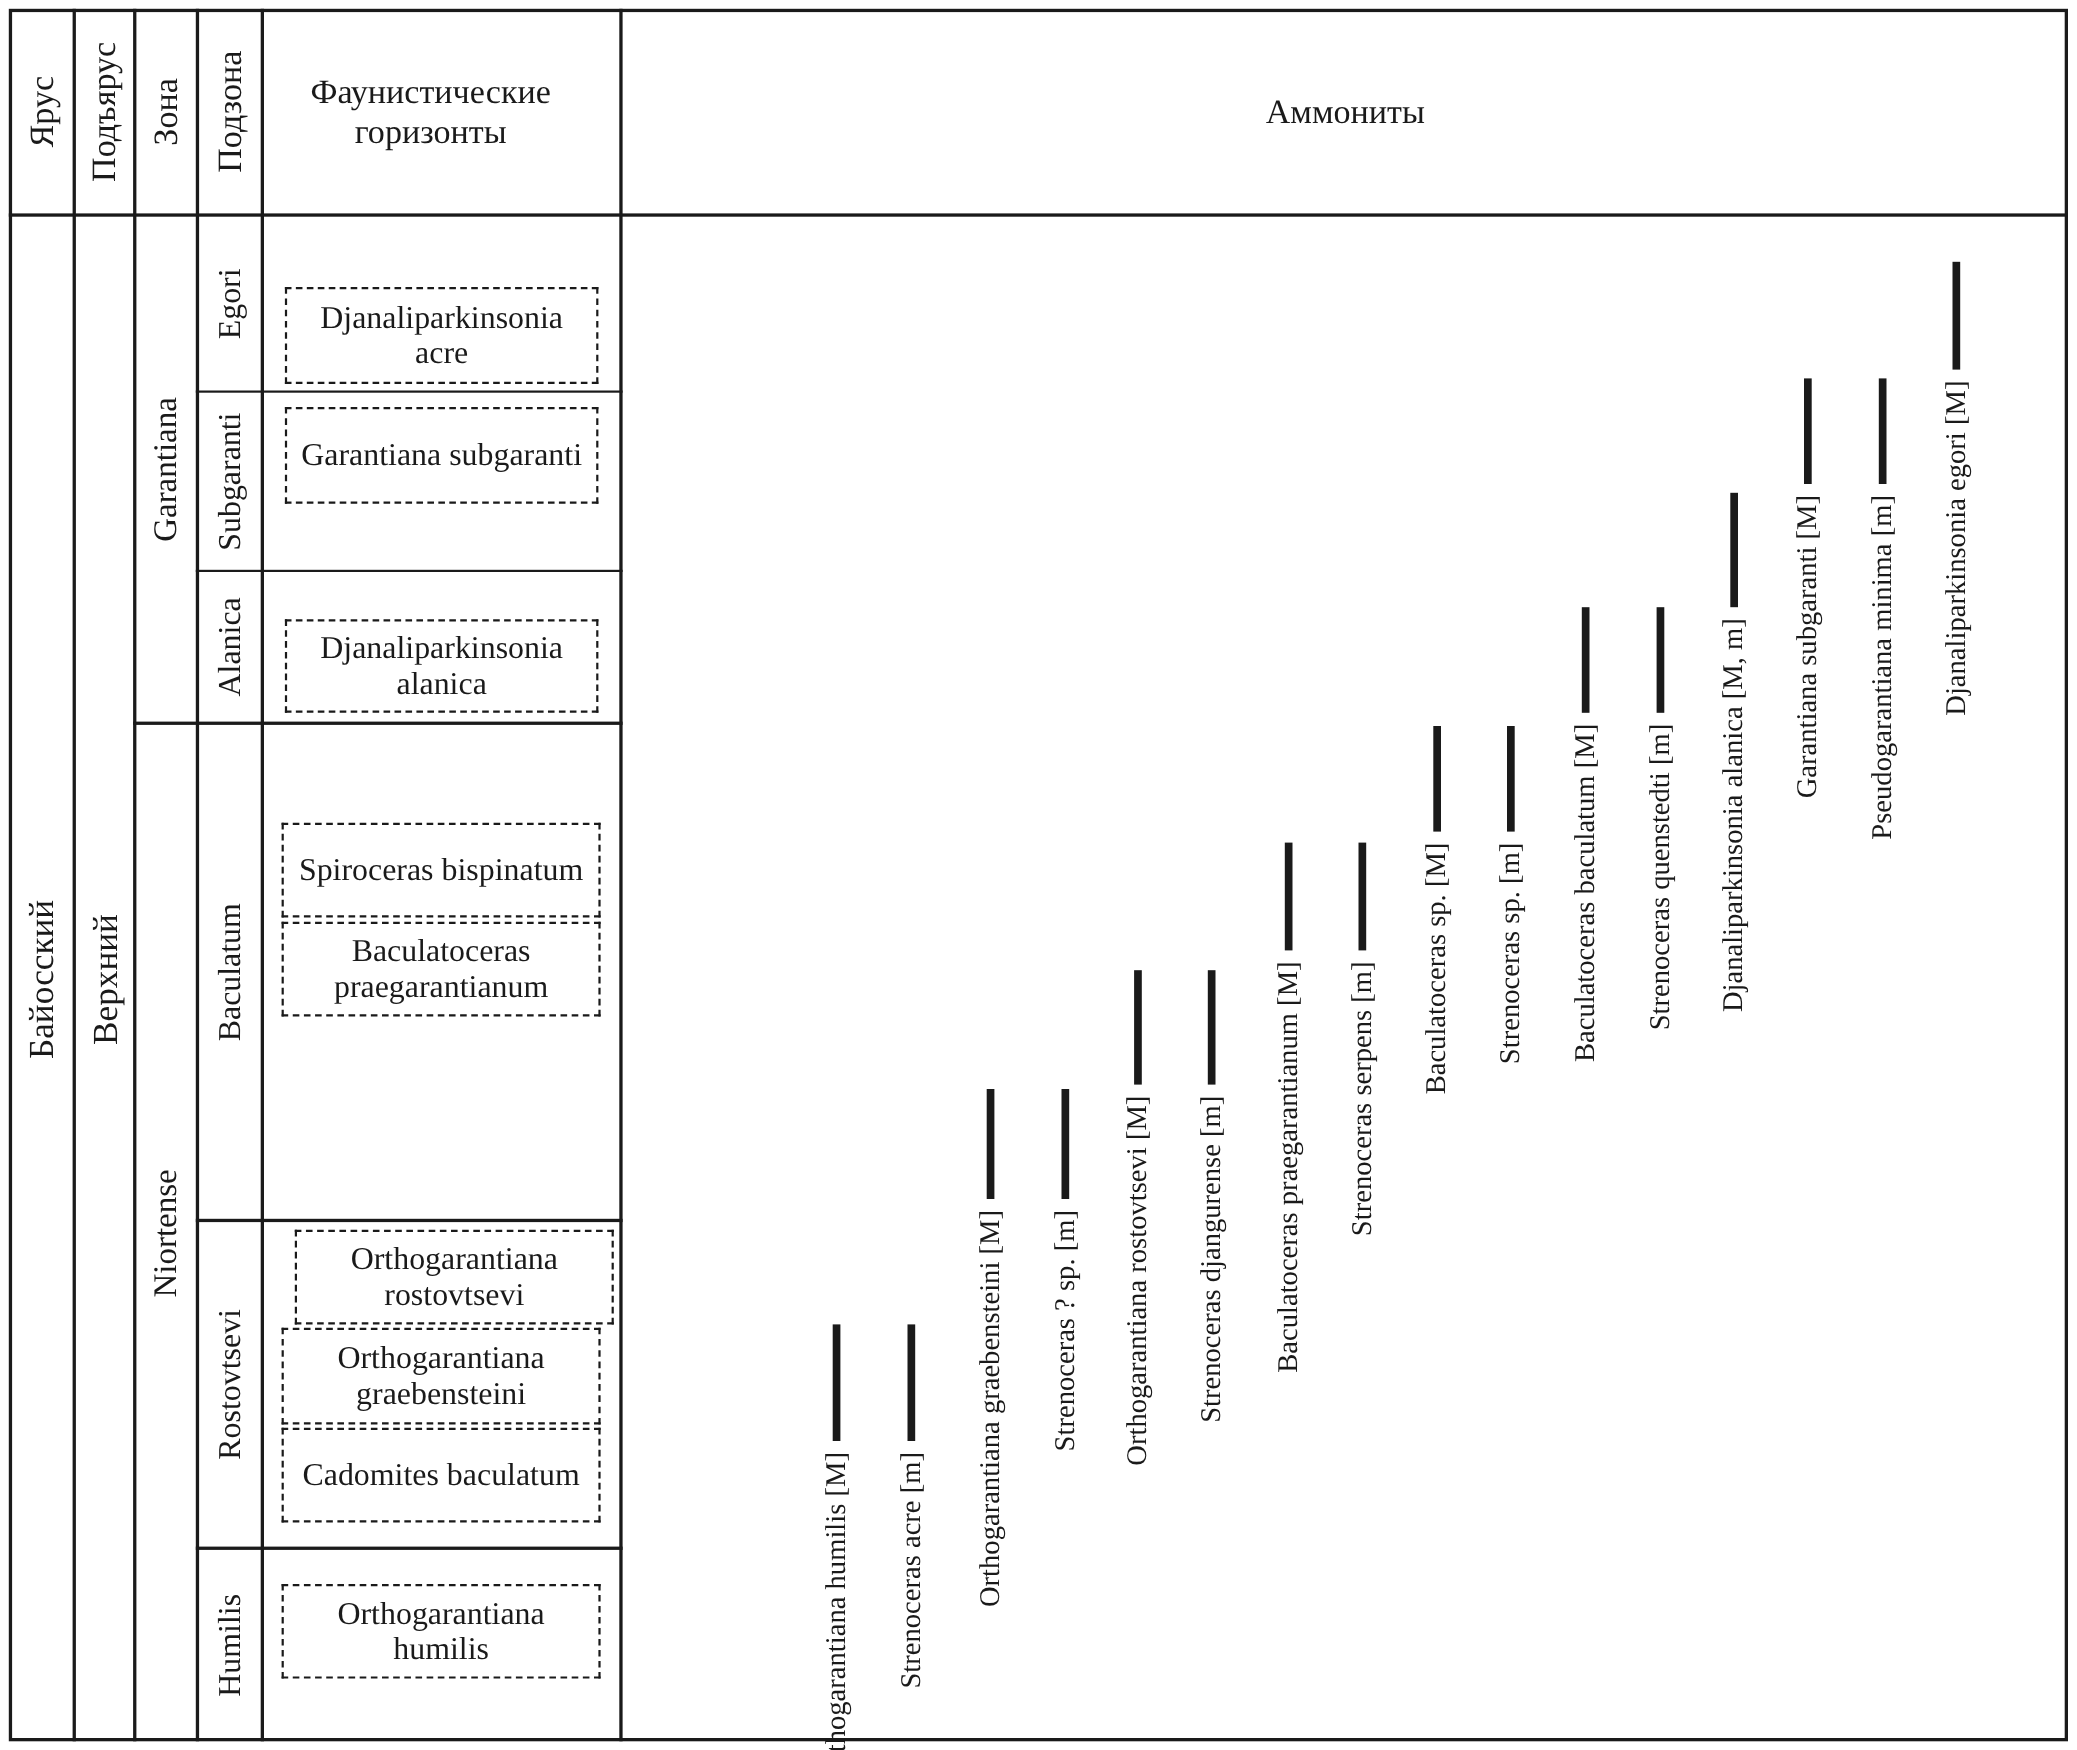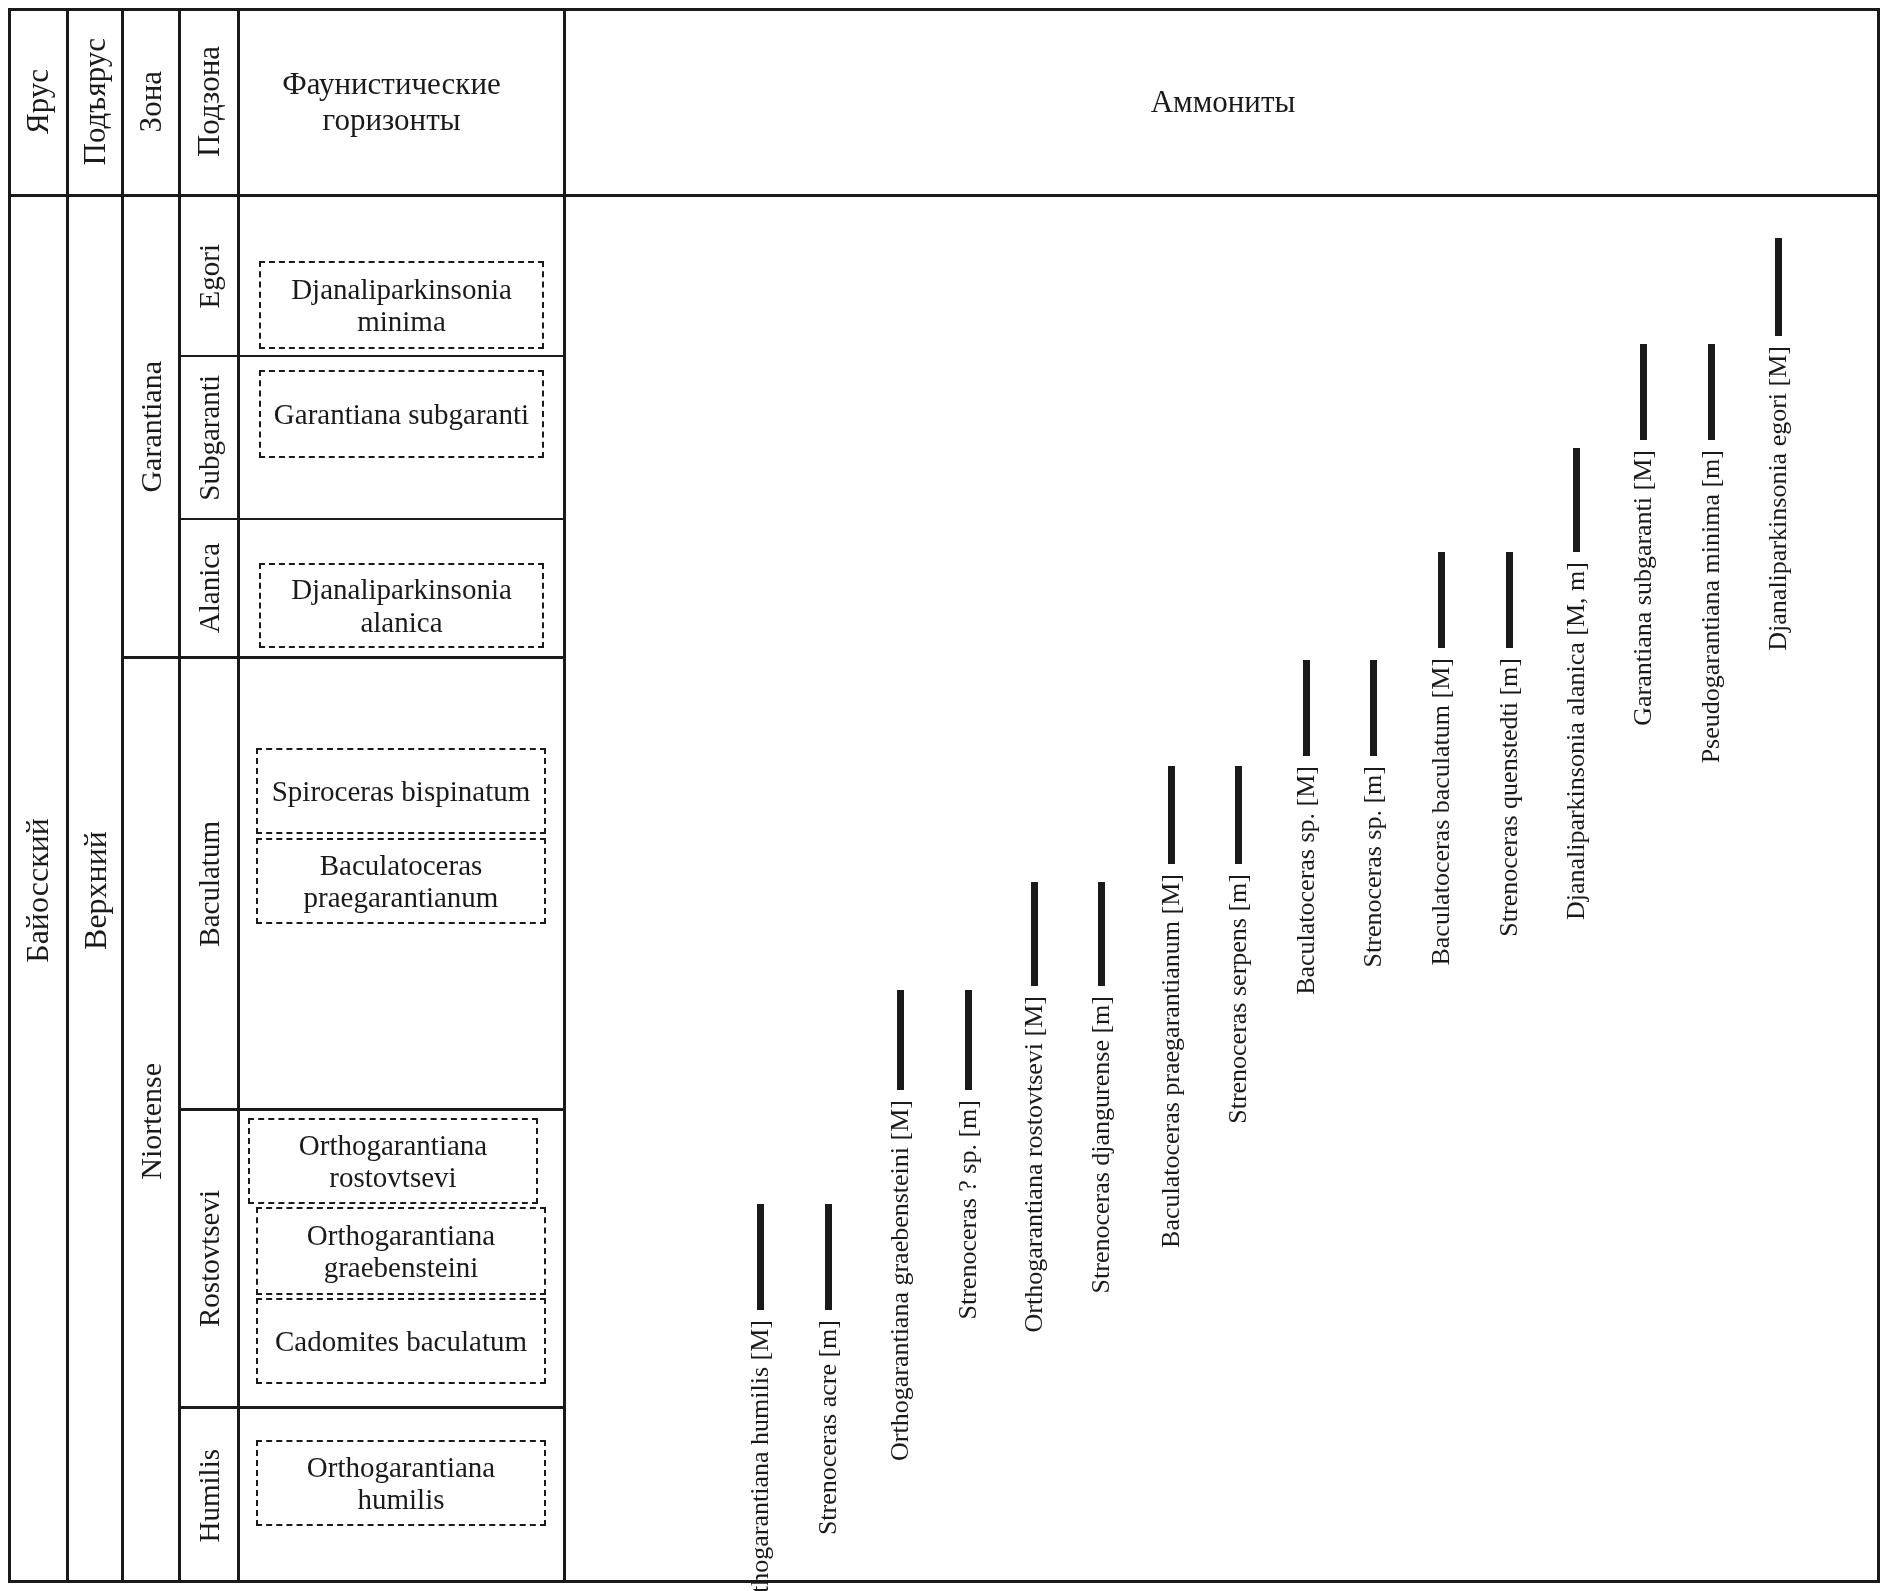--- a/index.html
+++ b/index.html
@@ -102,35 +102,35 @@
     <span class="rot">Baculatum</span>
   </div>
   <div class="cell subzone" style="left:181px;top:1111px;width:56px;height:295px;">
     <span class="rot">Rostovtsevi</span>
   </div>
   <div class="cell subzone" style="left:181px;top:1409px;width:56px;height:174px;">
     <span class="rot">Humilis</span>
   </div>
 
   <div class="horizon" style="left:259px;top:261px;width:285px;height:88px;">
-    <span>Djanaliparkinsonia minima</span>
+    <span>Djanaliparkinsonia acre</span>
   </div>
   <div class="horizon" style="left:259px;top:370px;width:285px;height:88px;">
     <span>Garantiana subgaranti</span>
   </div>
   <div class="horizon" style="left:259px;top:563px;width:285px;height:85px;">
     <span>Djanaliparkinsonia alanica</span>
   </div>
   <div class="horizon" style="left:256px;top:748px;width:290px;height:86px;">
     <span>Spiroceras bispinatum</span>
   </div>
   <div class="horizon" style="left:256px;top:838px;width:290px;height:86px;text-align:center;">
     <span>Baculatoceras praegarantianum</span>
   </div>
-  <div class="horizon" style="left:248px;top:1118px;width:290px;height:86px;">
+  <div class="horizon" style="left:268px;top:1118px;width:290px;height:86px;">
     <span>Orthogarantiana rostovtsevi</span>
   </div>
   <div class="horizon" style="left:256px;top:1207px;width:290px;height:88px;">
     <span>Orthogarantiana graebensteini</span>
   </div>
   <div class="horizon" style="left:256px;top:1298px;width:290px;height:86px;">
     <span>Cadomites baculatum</span>
   </div>
   <div class="horizon" style="left:256px;top:1212px;width:0;height:0;border:none;"></div>
   <div class="horizon" style="left:256px;top:1440px;width:290px;height:86px;">

